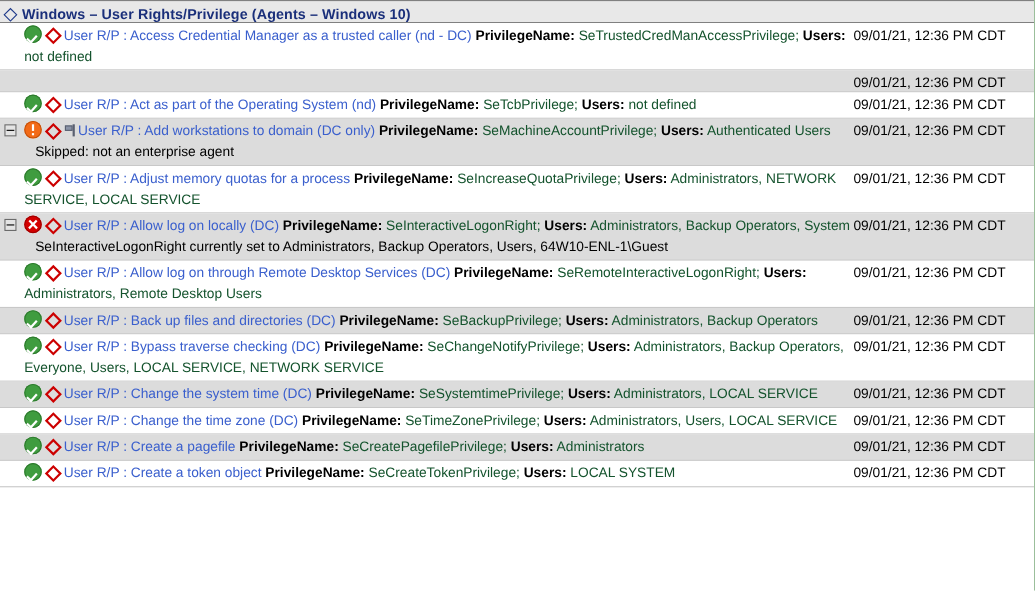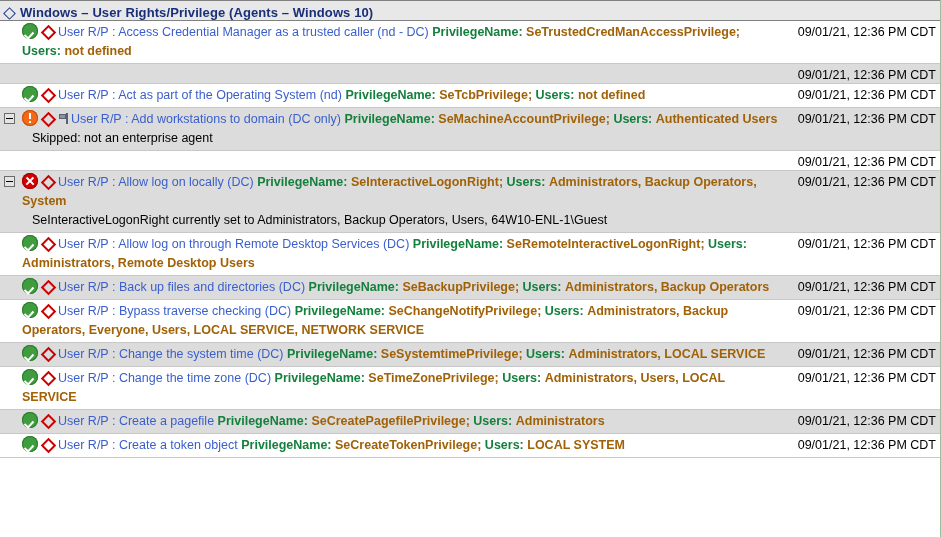--- a/index.html
+++ b/index.html
@@ -191,35 +191,35 @@
     width: 7px; height: 5px;
     background: #8a93a6;
     border: 1px solid #5a6070;
     box-sizing: border-box;
   }
 
   .link {
     color: #3a5fcd;
     white-space: nowrap;
   }
-  .kw { font-weight: bold; color: #15803d; }
-  .txt { color: #a16207; font-weight: bold; }
+  .kw { font-weight: bold; color: #000000; }
+  .txt { color: #14532d; }
 
   .note {
     padding-left: 32px;
     line-height: 19px;
     color: #000;
   }
 
   .ts {
     position: absolute;
-    right: 4px;
+    right: 20px;
     top: 2px;
     width: 150px;
-    text-align: right;
+    text-align: center;
     line-height: 19px;
     white-space: nowrap;
     color: #000;
     font-size: 12.5px;
   }
 </style>
 </head>
 <body>
 
 <div id="app">
@@ -241,20 +241,21 @@
         <div class="row-inner"><span class="ico ico-ok"></span><span class="diamond"></span><span class="link">User R/P : Act as part of the Operating System (nd)</span> <span class="kw">PrivilegeName:</span> <span class="txt">SeTcbPrivilege;</span> <span class="kw">Users:</span> <span class="txt">not defined</span></div>
         <div class="ts">09/01/21, 12:36 PM CDT</div>
       </div>
       <div class="row stripe">
         <span class="expander"></span>
         <div class="row-inner"><span class="ico ico-warn"></span><span class="diamond"></span><span class="flag"></span><span class="link">User R/P : Add workstations to domain (DC only)</span> <span class="kw">PrivilegeName:</span> <span class="txt">SeMachineAccountPrivilege;</span> <span class="kw">Users:</span> <span class="txt">Authenticated Users</span></div>
         <div class="note">Skipped: not an enterprise agent</div>
         <div class="ts">09/01/21, 12:36 PM CDT</div>
       </div>
       <div class="row plain">
+        <div class="row-inner"><span class="ico ico-ok"></span><span class="diamond"></span><span class="link">User R/P : Adjust memory quotas for a process</span> <span class="kw">PrivilegeName:</span> <span class="txt">SeIncreaseQuotaPrivilege;</span> <span class="kw">Users:</span> <span class="txt">Administrators, NETWORK SERVICE, LOCAL SERVICE</span></div>
         <div class="ts">09/01/21, 12:36 PM CDT</div>
       </div>
       <div class="row stripe">
         <span class="expander"></span>
         <div class="row-inner"><span class="ico ico-err"></span><span class="diamond"></span><span class="link">User R/P : Allow log on locally (DC)</span> <span class="kw">PrivilegeName:</span> <span class="txt">SeInteractiveLogonRight;</span> <span class="kw">Users:</span> <span class="txt">Administrators, Backup Operators, System</span></div>
         <div class="note">SeInteractiveLogonRight currently set to Administrators, Backup Operators, Users, 64W10-ENL-1\Guest</div>
         <div class="ts">09/01/21, 12:36 PM CDT</div>
       </div>
       <div class="row plain">
         <div class="row-inner"><span class="ico ico-ok"></span><span class="diamond"></span><span class="link">User R/P : Allow log on through Remote Desktop Services (DC)</span> <span class="kw">PrivilegeName:</span> <span class="txt">SeRemoteInteractiveLogonRight;</span> <span class="kw">Users:</span> <span class="txt">Administrators, Remote Desktop Users</span></div>

